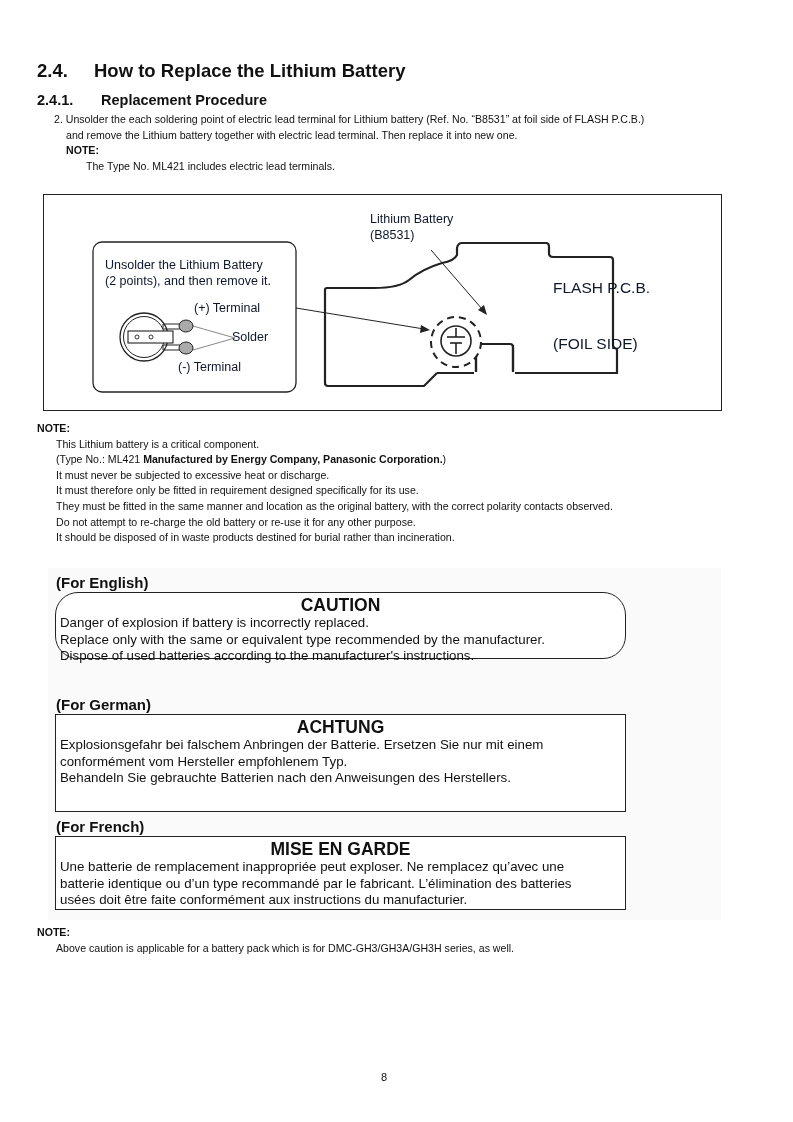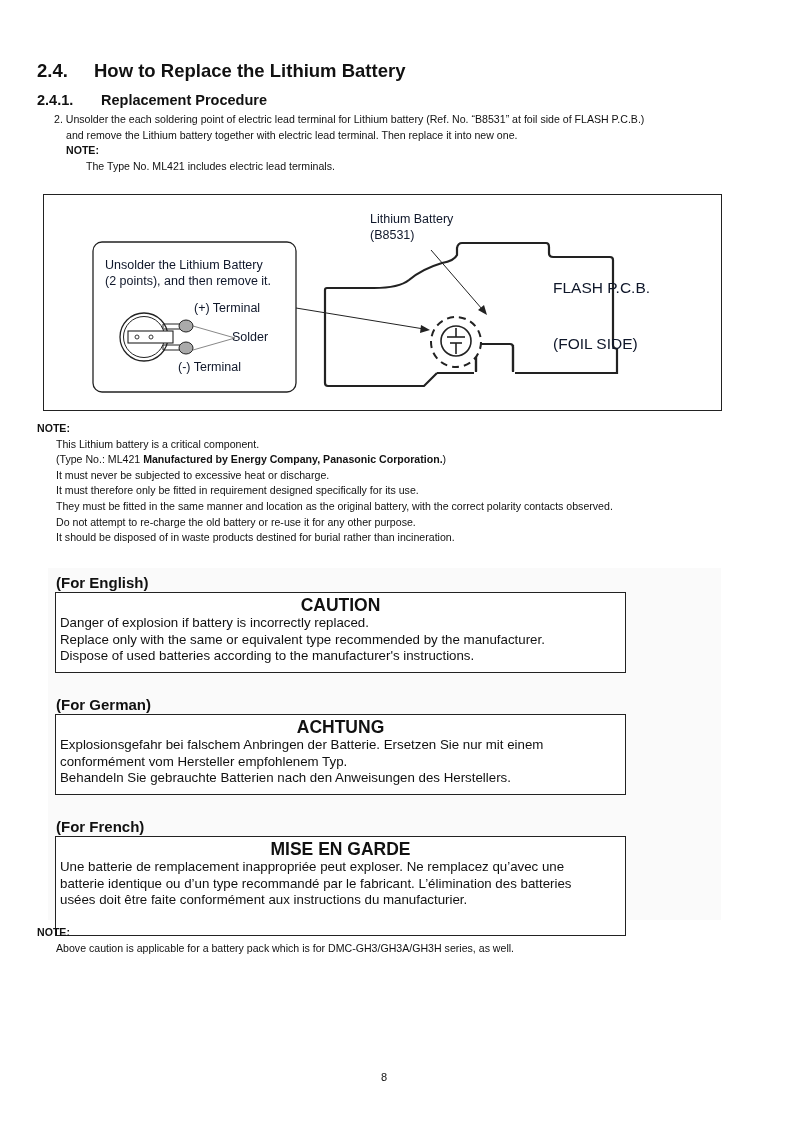--- a/index.html
+++ b/index.html
@@ -105,37 +105,37 @@
   <div class="line">It must never be subjected to excessive heat or discharge.</div>
   <div class="line">It must therefore only be fitted in requirement designed specifically for its use.</div>
   <div class="line">They must be fitted in the same manner and location as the original battery, with the correct polarity contacts observed.</div>
   <div class="line">Do not attempt to re-charge the old battery or re-use it for any other purpose.</div>
   <div class="line">It should be disposed of in waste products destined for burial rather than incineration.</div>
 </div>
 
 <div class="abs caution-bg"></div>
 
 <div class="lang-label" style="left:56px; top:574px;">(For English)</div>
-<div class="caution-box" style="top:592px; height:81px;">
+<div class="caution-box" style="top:592px; height:67px;border-radius:23px;">
   <div class="title">CAUTION</div>
   <div>Danger of explosion if battery is incorrectly replaced.</div>
   <div>Replace only with the same or equivalent type recommended by the manufacturer.</div>
   <div>Dispose of used batteries according to the manufacturer's instructions.</div>
 </div>
 
 <div class="lang-label" style="left:56px; top:696px;">(For German)</div>
-<div class="caution-box" style="top:714px; height:81px;">
+<div class="caution-box" style="top:714px; height:98px;">
   <div class="title">ACHTUNG</div>
   <div>Explosionsgefahr bei falschem Anbringen der Batterie. Ersetzen Sie nur mit einem</div>
   <div>conformément vom Hersteller empfohlenem Typ.</div>
   <div>Behandeln Sie gebrauchte Batterien nach den Anweisungen des Herstellers.</div>
 </div>
 
 <div class="lang-label" style="left:56px; top:818px;">(For French)</div>
-<div class="caution-box" style="top:836px; height:100px;">
+<div class="caution-box" style="top:836px; height:74px;">
   <div class="title">MISE EN GARDE</div>
   <div>Une batterie de remplacement inappropriée peut exploser. Ne remplacez qu’avec une</div>
   <div>batterie identique ou d’un type recommandé par le fabricant. L’élimination des batteries</div>
   <div>usées doit être faite conformément aux instructions du manufacturier.</div>
 </div>
 
 <div class="abs note3 small">
   <div class="label">NOTE:</div>
   <div class="line">Above caution is applicable for a battery pack which is for DMC-GH3/GH3A/GH3H series, as well.</div>
 </div>

